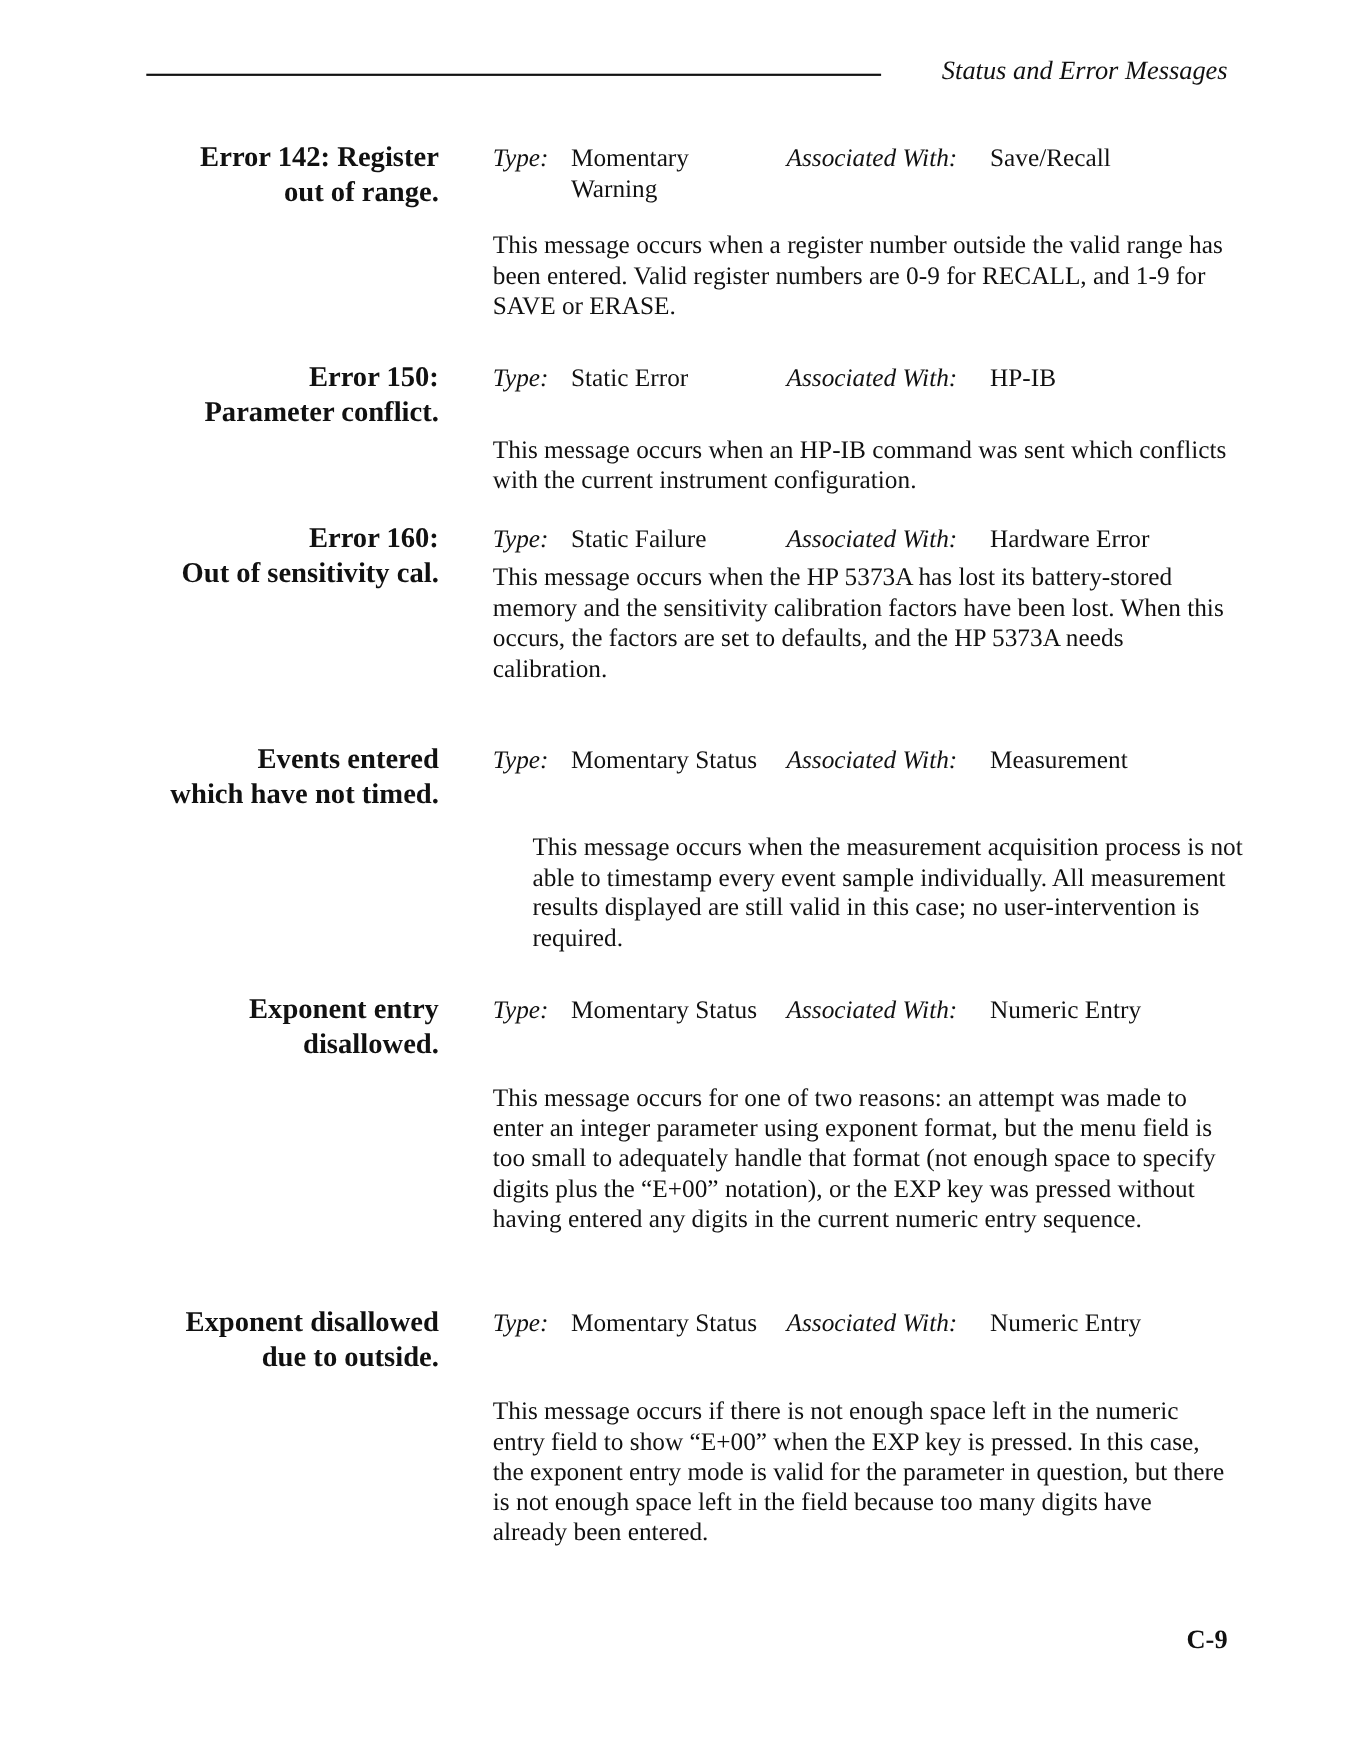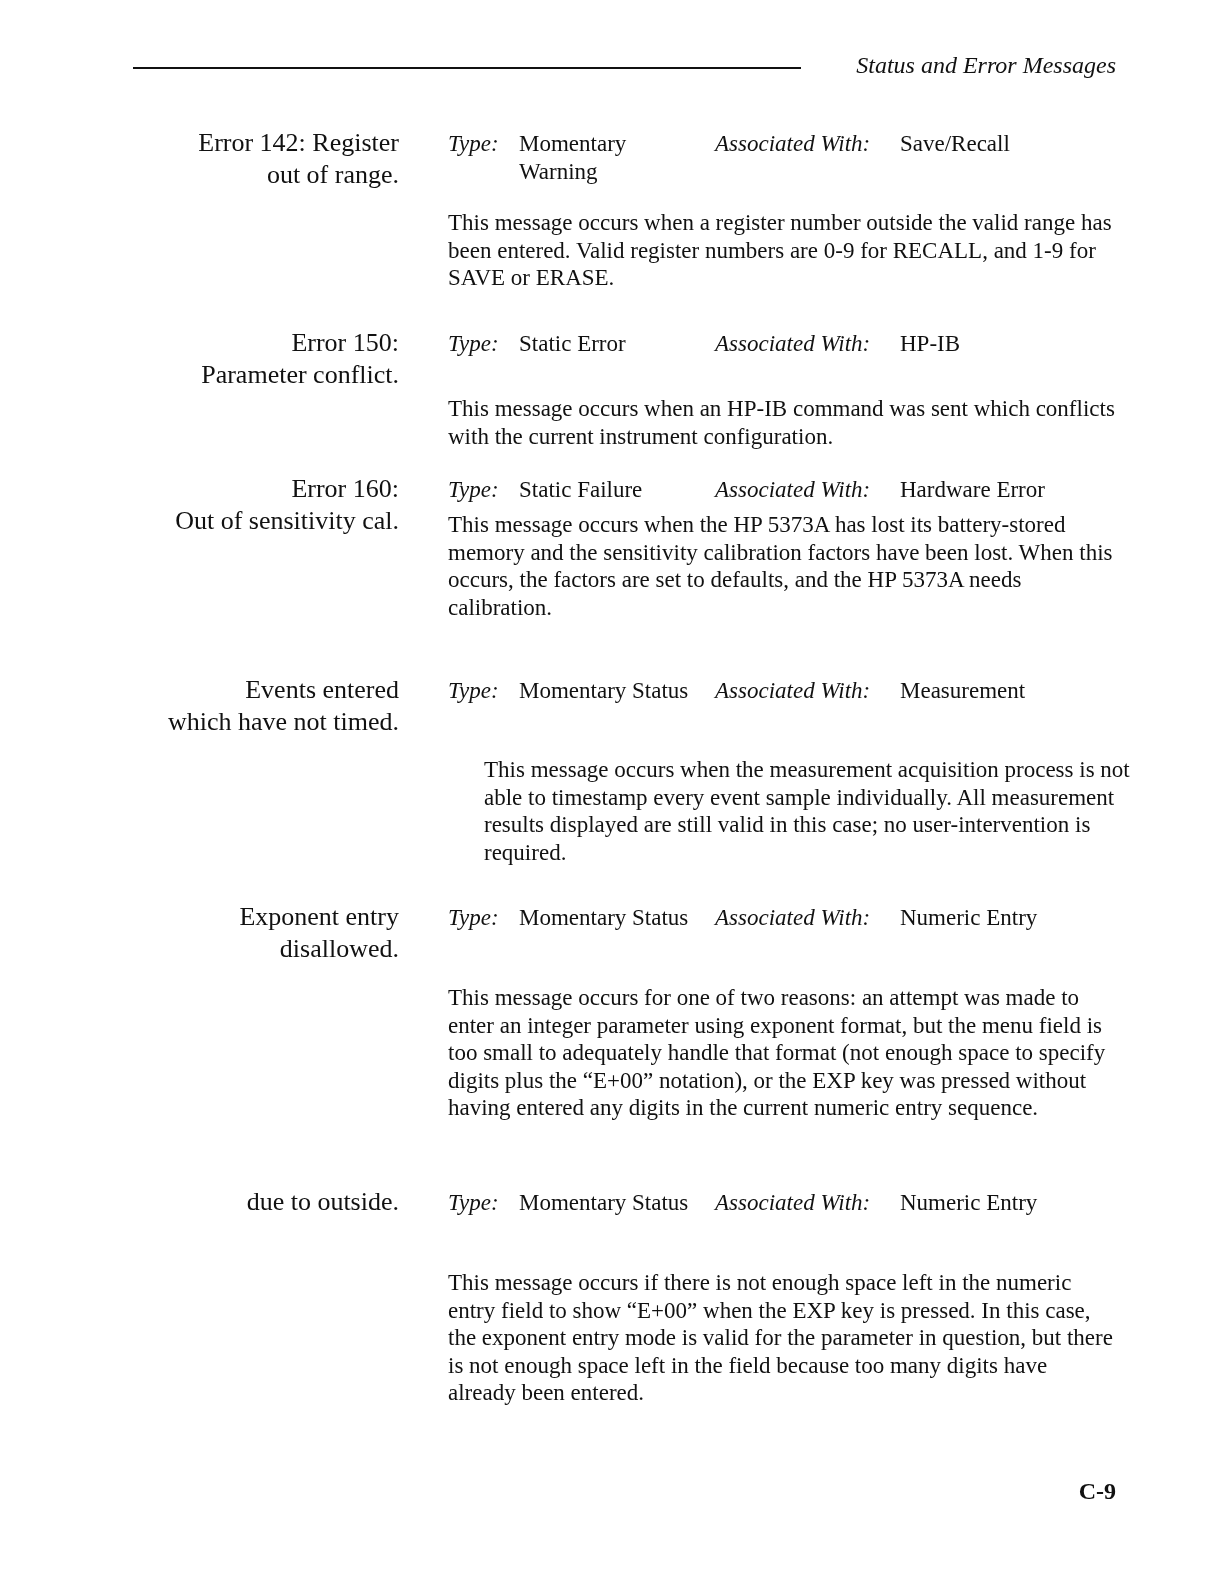--- a/index.html
+++ b/index.html
@@ -9,21 +9,21 @@
     }
     .header-rule {
       position: absolute; left: 133px; top: 67px; width: 668px; height: 2px; background: #111;
     }
     .header-title {
       position: absolute; right: 108px; top: 52px; font-style: italic; font-size: 24px;
     }
     .entry { position: absolute; left: 0; width: 1224px; }
     .entry-title {
       position: absolute; right: 825px; width: 320px; text-align: right;
-      font-weight: normal; font-size: 26px; line-height: 32px;
+      font-weight: bold; font-size: 26px; line-height: 32px;
     }
     .meta { position: absolute; left: 448px; font-size: 23px; line-height: 28px; }
     .meta .type-label { font-style: italic; position: absolute; left: 0; top: 0; }
     .meta .type-value { position: absolute; left: 71px; top: 0; width: 190px; }
     .meta .assoc-label { font-style: italic; position: absolute; left: 267px; top: 0; white-space: nowrap; }
     .meta .assoc-value { position: absolute; left: 452px; top: 0; white-space: nowrap; }
     .desc {
       position: absolute; left: 448px; width: 672px; font-size: 23px; line-height: 27.5px;
     }
     .page-number {
@@ -101,20 +101,21 @@
     <span class="type-label">Type:</span>
     <span class="type-value">Momentary Status</span>
     <span class="assoc-label">Associated With:</span>
     <span class="assoc-value">Numeric Entry</span>
   </div>
   <div class="desc" style="top:83px;">This message occurs for one of two reasons: an attempt was made to enter an integer parameter using exponent format, but the menu field is too small to adequately handle that format (not enough space to specify digits plus the “E+00” notation), or the EXP key was pressed without having entered any digits in the current numeric entry sequence.</div>
 </div>
 
 <div class="entry" style="top:1186px;">
   <div class="entry-title">
+    <div>Exponent disallowed</div>
     <div>due to outside.</div>
   </div>
   <div class="meta" style="top:3px;">
     <span class="type-label">Type:</span>
     <span class="type-value">Momentary Status</span>
     <span class="assoc-label">Associated With:</span>
     <span class="assoc-value">Numeric Entry</span>
   </div>
   <div class="desc" style="top:83px;">This message occurs if there is not enough space left in the numeric entry field to show “E+00” when the EXP key is pressed. In this case, the exponent entry mode is valid for the parameter in question, but there is not enough space left in the field because too many digits have already been entered.</div>
 </div>

